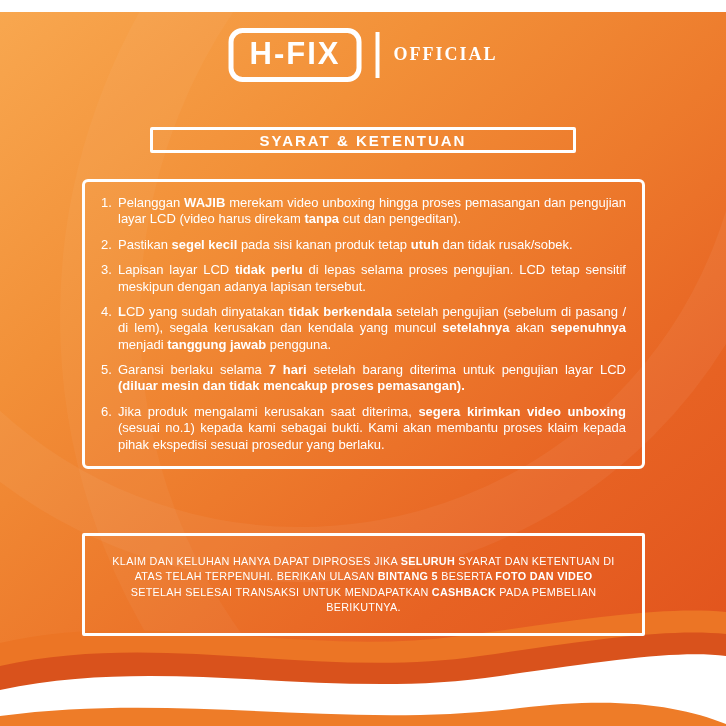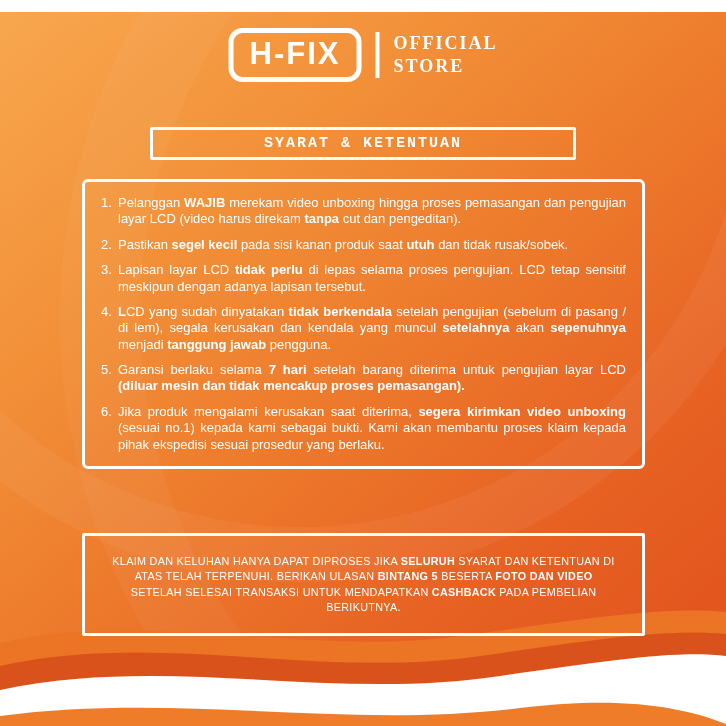--- a/index.html
+++ b/index.html
@@ -36,24 +36,24 @@
   }
   .logo-divider { width: 4px; height: 46px; background: #fff; margin: 0 14px; }
   .store-text {
     display: flex; flex-direction: column;
     font-weight: bold; font-size: 18px; letter-spacing: 2px; line-height: 1.3; font-family: Liberation Serif, serif;
   }
 
   
   .title-box {
     position: absolute; top: 115px; left: 50%; transform: translateX(-50%);
-    width: 426px; height: 33px;
+    width: 426px; height: 26px;
     border: 3px solid #fff; border-radius: 2px;
     display: flex; align-items: center; justify-content: center;
-    font-weight: bold; font-size: 15px; letter-spacing: 2px; font-family: Liberation Mono, monospace;
+    font-weight: bold; font-size: 15px; letter-spacing: 2px;
   }
 
   
   .terms-box {
     position: absolute; top: 167px; left: 82px;
     width: 563px; height: 290px;
     border: 3px solid #fff; border-radius: 6px;
     padding: 13px 16px;
     list-style: none;
     display: flex; flex-direction: column; justify-content: space-between;
@@ -105,31 +105,30 @@
 
   <div class="content">
 
     <header class="logo-row">
       <div class="logo-box">
         <span>H-FIX</span>
       </div>
       <div class="logo-divider"></div>
       <div class="store-text">
         <span>OFFICIAL</span>
-        <span>STORE</span>
       </div>
     </header>
 
     <div class="title-box">
       <span>SYARAT &amp; KETENTUAN</span>
     </div>
 
     <ol class="terms-box">
         <li class="term-item"><span class="term-num">1.</span><span><span>Pelanggan </span><span class="b">WAJIB</span><span> merekam video unboxing hingga proses pemasangan dan pengujian layar LCD (video harus direkam </span><span class="b">tanpa</span><span> cut dan pengeditan).</span></span></li>
-        <li class="term-item"><span class="term-num">2.</span><span><span>Pastikan </span><span class="b">segel kecil</span><span> pada sisi kanan produk saat </span><span class="b">utuh</span><span> dan tidak rusak/sobek.</span></span></li>
+        <li class="term-item"><span class="term-num">2.</span><span><span>Pastikan </span><span class="b">segel kecil</span><span> pada sisi kanan produk tetap </span><span class="b">utuh</span><span> dan tidak rusak/sobek.</span></span></li>
         <li class="term-item"><span class="term-num">3.</span><span><span>Lapisan layar LCD </span><span class="b">tidak perlu</span><span> di lepas selama proses pengujian. LCD tetap sensitif meskipun dengan adanya lapisan tersebut.</span></span></li>
         <li class="term-item"><span class="term-num">4.</span><span><span class="b">L</span><span>CD yang sudah dinyatakan </span><span class="b">tidak berkendala</span><span> setelah pengujian (sebelum di pasang / di lem), segala kerusakan dan kendala yang muncul </span><span class="b">setelahnya</span><span> akan </span><span class="b">sepenuhnya</span><span> menjadi </span><span class="b">tanggung jawab</span><span> pengguna.</span></span></li>
         <li class="term-item"><span class="term-num">5.</span><span><span>Garansi berlaku selama </span><span class="b">7 hari</span><span> setelah barang diterima untuk pengujian layar LCD </span><span class="b">(diluar mesin dan tidak mencakup proses pemasangan).</span></span></li>
         <li class="term-item"><span class="term-num">6.</span><span><span>Jika produk mengalami kerusakan saat diterima, </span><span class="b">segera kirimkan video unboxing</span><span> (sesuai no.1) kepada kami sebagai bukti. Kami akan membantu proses klaim kepada pihak ekspedisi sesuai prosedur yang berlaku.</span></span></li>
       </ol>
 
 
     <div class="note-box">
         <p class="note-par"><span>KLAIM DAN KELUHAN HANYA DAPAT DIPROSES JIKA </span><span class="b">SELURUH</span><span> SYARAT DAN KETENTUAN DI ATAS TELAH TERPENUHI. BERIKAN ULASAN </span><span class="b">BINTANG 5</span><span> BESERTA </span><span class="b">FOTO DAN VIDEO</span><span> SETELAH SELESAI TRANSAKSI UNTUK MENDAPATKAN </span><span class="b">CASHBACK</span><span> PADA PEMBELIAN BERIKUTNYA.</span></p>
       </div>

